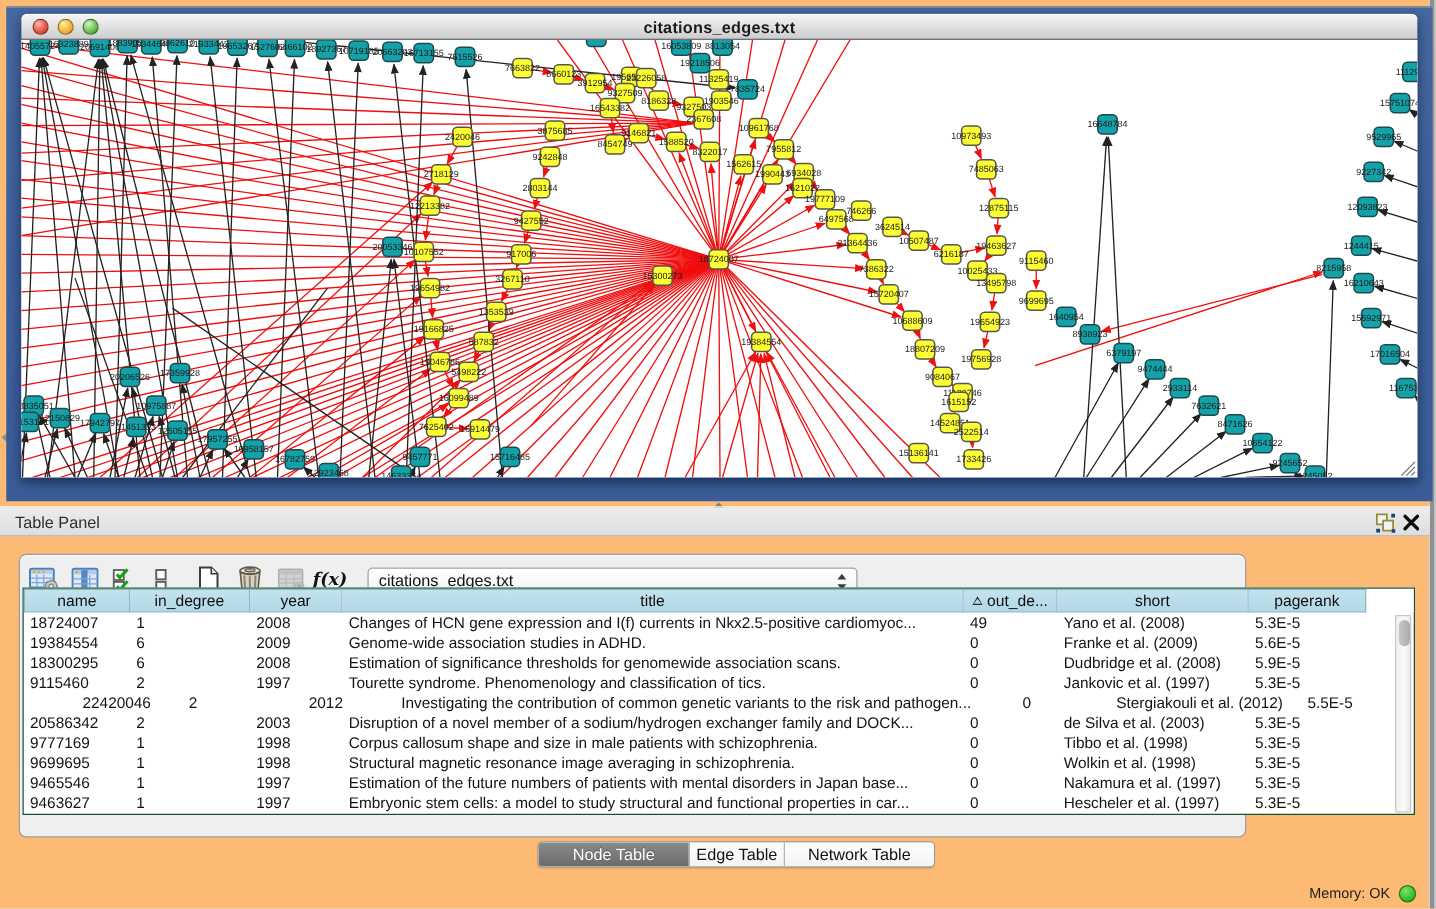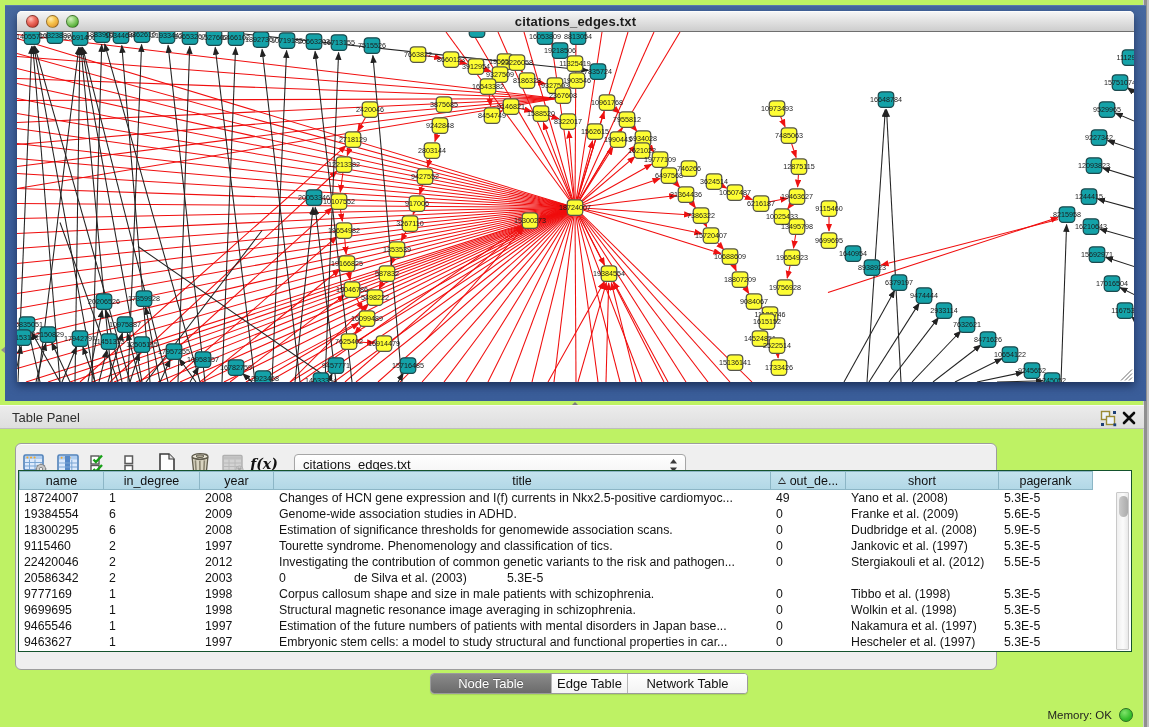--- a/index.html
+++ b/index.html
@@ -1,18 +1,18 @@
 <!DOCTYPE html>
 <html><head>
 <meta charset="utf-8">
 <style>
   * { margin:0; padding:0; box-sizing:border-box; }
   html,body { width:1149px; height:727px; overflow:hidden; }
   body { font-family:"Liberation Sans", sans-serif; background:#ececec; position:relative; }
-  .app { position:absolute; inset:0; width:1149px; height:727px; background:#bef264; overflow:hidden; }
+  .app { position:absolute; inset:0; width:1149px; height:727px; background:#fdba74; overflow:hidden; }
 
   
   .right-strip { position:absolute; top:0; right:0; width:6px; height:727px;
     background:linear-gradient(90deg,#cfcfcf 0 1px,#8f8f8f 1px 4px,#c0c0c0 4px 6px); }
 
   
   .left-collapse { position:absolute; left:1px; top:346px; width:0; height:0;
     border-top:4px solid transparent; border-bottom:4px solid transparent; border-right:5px solid #8f8f8f; }
 
   
@@ -1040,32 +1040,33 @@
           <div class="trow">
             <div class="td" style="width: 85px;">9115460</div>
             <div class="td" style="width: 96px;">2</div>
             <div class="td" style="width: 74px;">1997</div>
             <div class="td" style="width: 497px;">Tourette syndrome. Phenomenology and classification of tics.</div>
             <div class="td" style="width: 75px;">0</div>
             <div class="td" style="width: 153px;">Jankovic et al. (1997)</div>
             <div class="td" style="width: 94px;">5.3E-5</div>
           </div>
           <div class="trow">
-            <div class="td" style="width: 85px;">22420046</div>
+            <div class="td" style="width: 85px; margin-left: 42px;">22420046</div>
             <div class="td" style="width: 96px;">2</div>
             <div class="td" style="width: 74px;">2012</div>
             <div class="td" style="width: 497px;">Investigating the contribution of common genetic variants to the risk and pathogen...</div>
             <div class="td" style="width: 75px;">0</div>
             <div class="td" style="width: 153px;">Stergiakouli et al. (2012)</div>
             <div class="td" style="width: 94px;">5.5E-5</div>
           </div>
           <div class="trow">
             <div class="td" style="width: 85px;">20586342</div>
             <div class="td" style="width: 96px;">2</div>
             <div class="td" style="width: 74px;">2003</div>
+            <div class="td" style="width: 497px;">Disruption of a novel member of a sodium/hydrogen exchanger family and DOCK...</div>
             <div class="td" style="width: 75px;">0</div>
             <div class="td" style="width: 153px;">de Silva et al. (2003)</div>
             <div class="td" style="width: 94px;">5.3E-5</div>
           </div>
           <div class="trow">
             <div class="td" style="width: 85px;">9777169</div>
             <div class="td" style="width: 96px;">1</div>
             <div class="td" style="width: 74px;">1998</div>
             <div class="td" style="width: 497px;">Corpus callosum shape and size in male patients with schizophrenia.</div>
             <div class="td" style="width: 75px;">0</div>

